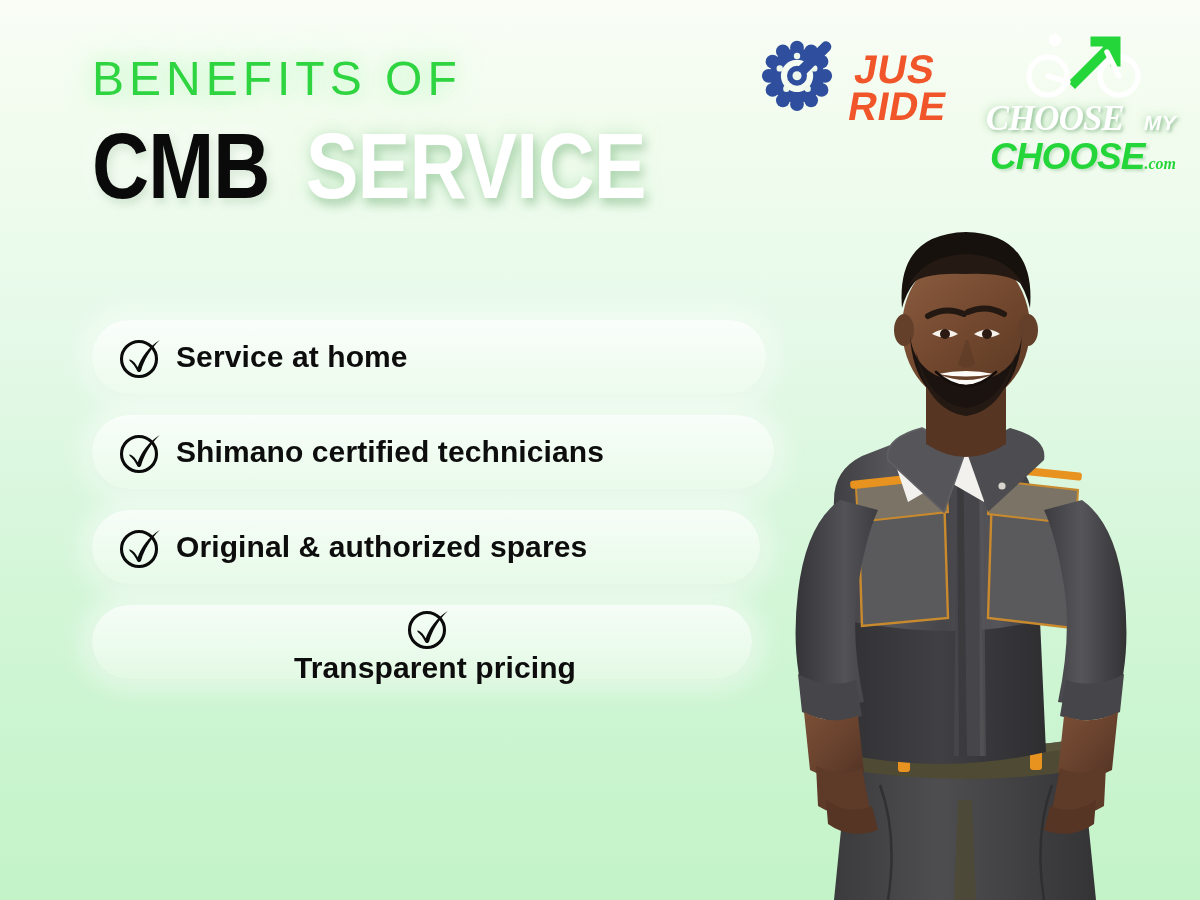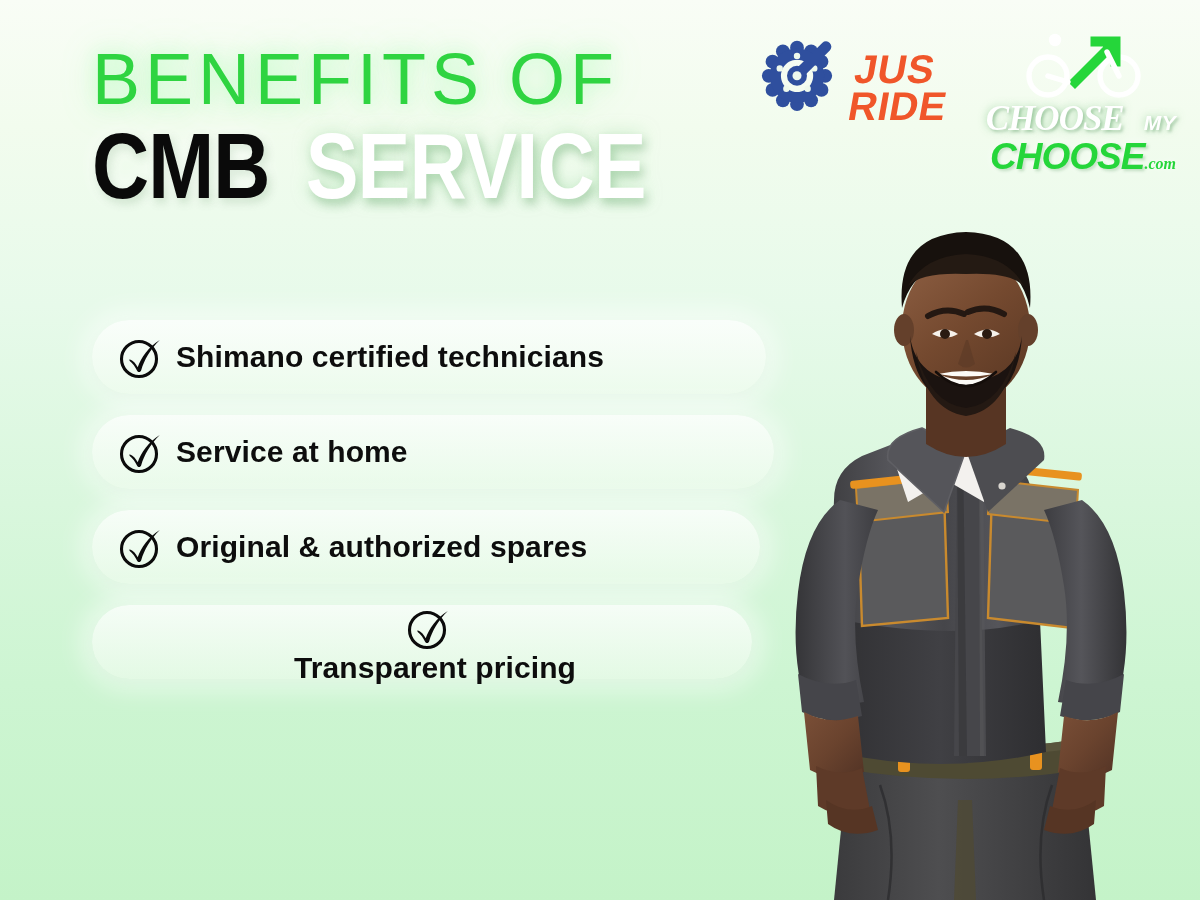--- a/index.html
+++ b/index.html
@@ -25,21 +25,21 @@
 
   
   #headline {
     position:absolute;
     left:92px;
     top:42px;
     width:620px;
   }
   .line-benefits {
     font-family:"Liberation Sans", sans-serif;
-    font-size:72px;
+    font-size:48px;
     line-height:74px;
     font-weight:400;
     letter-spacing:5px;
     color:#2fd441;
     text-shadow:0 0 16px rgba(200,255,205,.95), 0 0 34px rgba(190,250,195,.8);
     white-space:nowrap;
   }
   .line-service {
     margin-top:8px;
     white-space:nowrap;
@@ -252,31 +252,31 @@
 
   <div id="benefits">
 
     <div class="pill">
       <span class="check-icon">
         <svg viewBox="0 0 46 46" aria-hidden="true">
           <circle cx="21" cy="25" r="17.5" fill="none" stroke="#0b0b0b" stroke-width="3.1"></circle>
           <path d="M11.5 25.2 c3.6 1.2 6.4 4.3 8.2 8.1 c3.6 -10.6 10.9 -20.2 22.1 -27.4 c-9.6 9.6 -15.6 19.6 -18.6 30.3 c-0.6 2.1 -3.1 2.4 -4.1 0.5 c-1.8 -3.6 -4.2 -7.3 -7.6 -9.9 Z" fill="#0b0b0b"></path>
         </svg>
       </span>
-      <span class="pill-text">Shimano certified technicians</span>
+      <span class="pill-text">Service at home</span>
     </div>
 
     <div class="pill">
       <span class="check-icon">
         <svg viewBox="0 0 46 46" aria-hidden="true">
           <circle cx="21" cy="25" r="17.5" fill="none" stroke="#0b0b0b" stroke-width="3.1"></circle>
           <path d="M11.5 25.2 c3.6 1.2 6.4 4.3 8.2 8.1 c3.6 -10.6 10.9 -20.2 22.1 -27.4 c-9.6 9.6 -15.6 19.6 -18.6 30.3 c-0.6 2.1 -3.1 2.4 -4.1 0.5 c-1.8 -3.6 -4.2 -7.3 -7.6 -9.9 Z" fill="#0b0b0b"></path>
         </svg>
       </span>
-      <span class="pill-text">Service at home</span>
+      <span class="pill-text">Shimano certified technicians</span>
     </div>
 
     <div class="pill">
       <span class="check-icon">
         <svg viewBox="0 0 46 46" aria-hidden="true">
           <circle cx="21" cy="25" r="17.5" fill="none" stroke="#0b0b0b" stroke-width="3.1"></circle>
           <path d="M11.5 25.2 c3.6 1.2 6.4 4.3 8.2 8.1 c3.6 -10.6 10.9 -20.2 22.1 -27.4 c-9.6 9.6 -15.6 19.6 -18.6 30.3 c-0.6 2.1 -3.1 2.4 -4.1 0.5 c-1.8 -3.6 -4.2 -7.3 -7.6 -9.9 Z" fill="#0b0b0b"></path>
         </svg>
       </span>
       <span class="pill-text">Original &amp; authorized spares</span>

